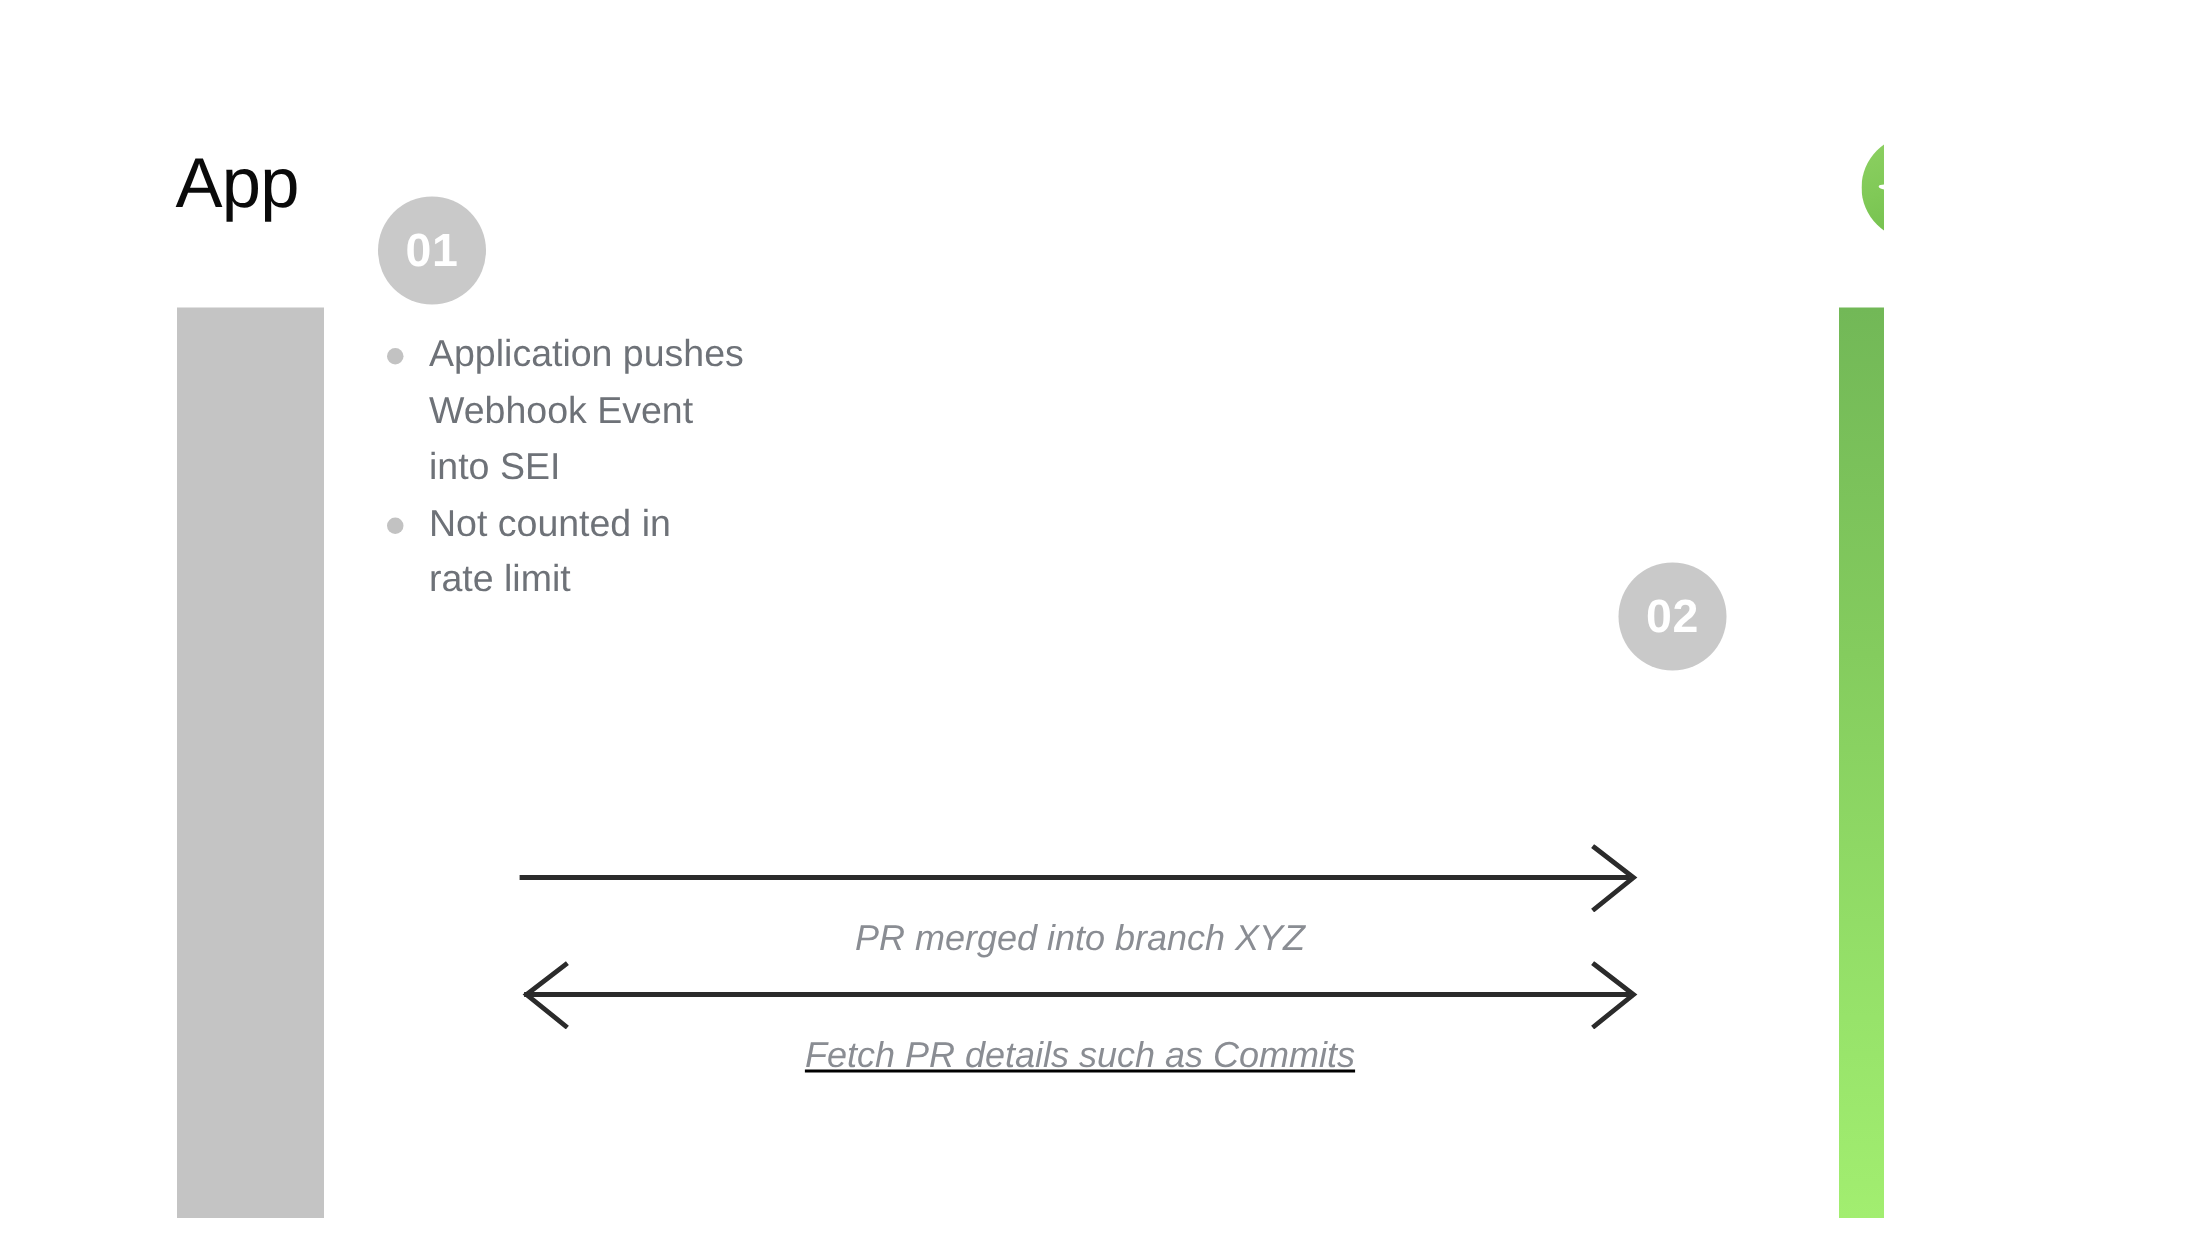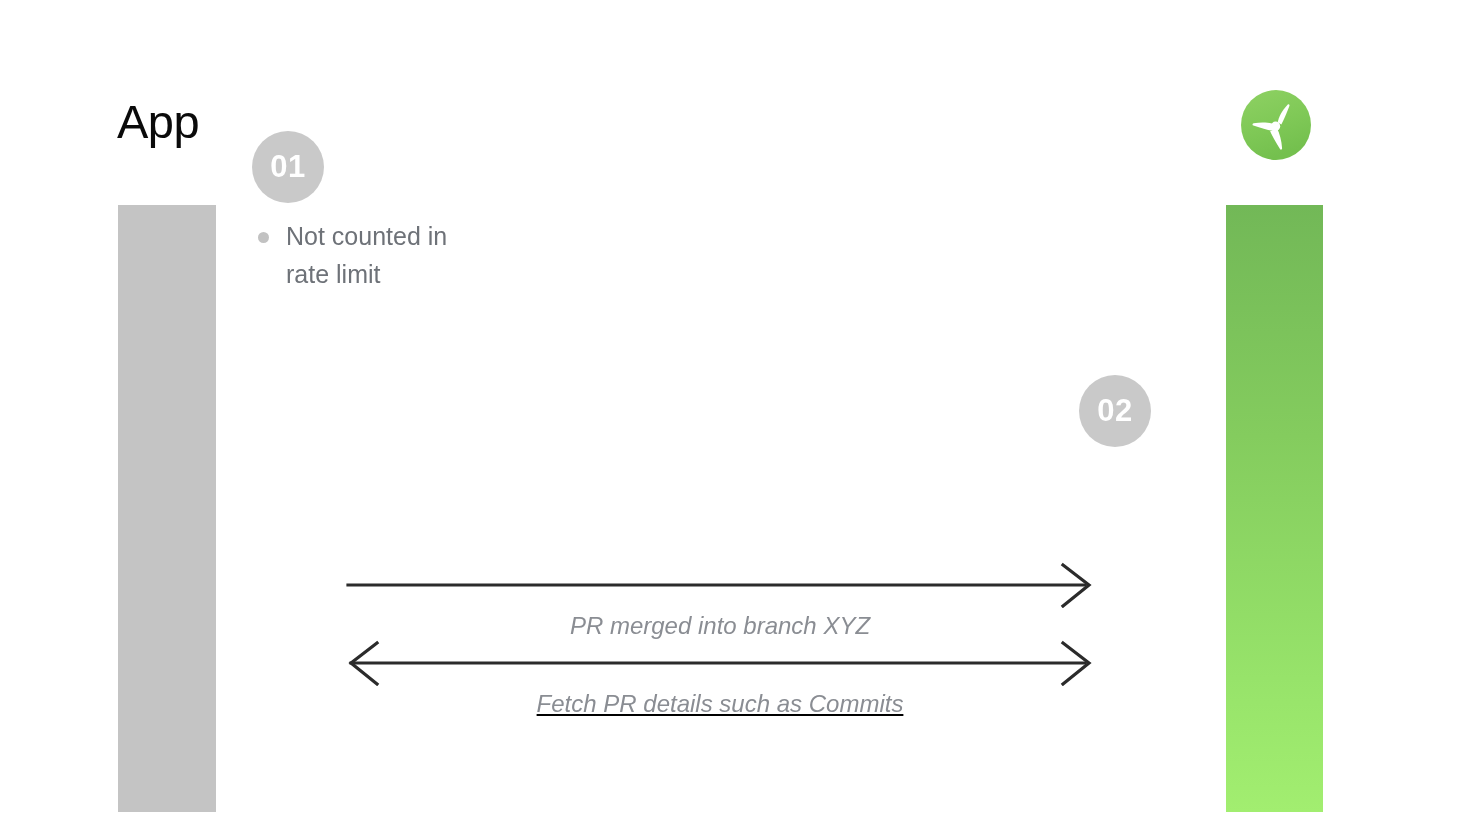--- a/index.html
+++ b/index.html
@@ -7,21 +7,21 @@
     margin: 0;
     padding: 0;
     background: #ffffff;
   }
   body {
     font-family: "Liberation Sans", sans-serif;
     -webkit-font-smoothing: antialiased;
   }
   #canvas {
     position: relative;
-    width: 1460px;
+    width: 1256px;
     height: 824px;
     background: #ffffff;
     overflow: hidden;
   }
 
   
   .page-title {
     position: absolute;
     left: 117px;
     top: 98px;
@@ -157,20 +157,26 @@
         <circle cx="34.6" cy="36.2" r="4.6"></circle>
       </g>
     </svg>
   </div>
 
   <div class="step-badge badge-01">01</div>
 
   <div class="bullet-group left-group">
     <div class="bullet-item">
       <span class="dot"></span>
+      <span class="bullet-text">Application pushes
+Webhook Event
+into SEI</span>
+    </div>
+    <div class="bullet-item">
+      <span class="dot"></span>
       <span class="bullet-text">Not counted in
 rate limit</span>
     </div>
   </div>
 
   <div class="step-badge badge-02">02</div>
 
 
   <div class="arrow-row row-1">
     <svg class="arrow-svg" viewBox="0 0 750 46" aria-hidden="true">

